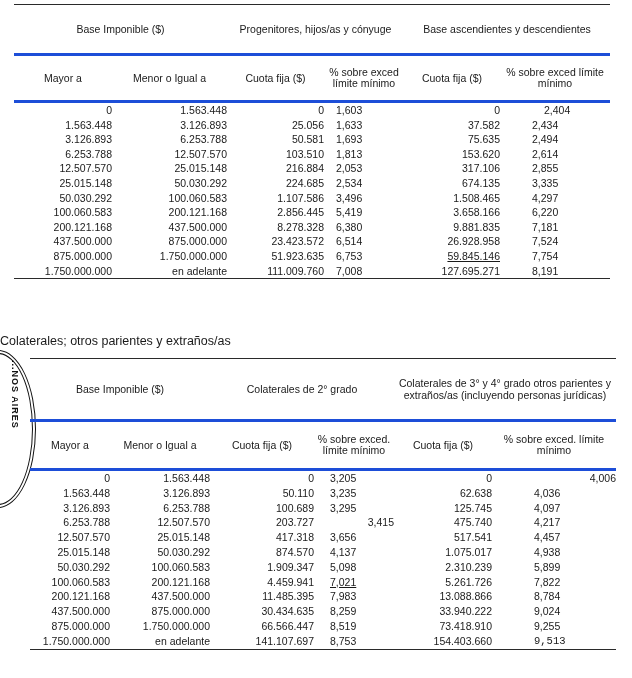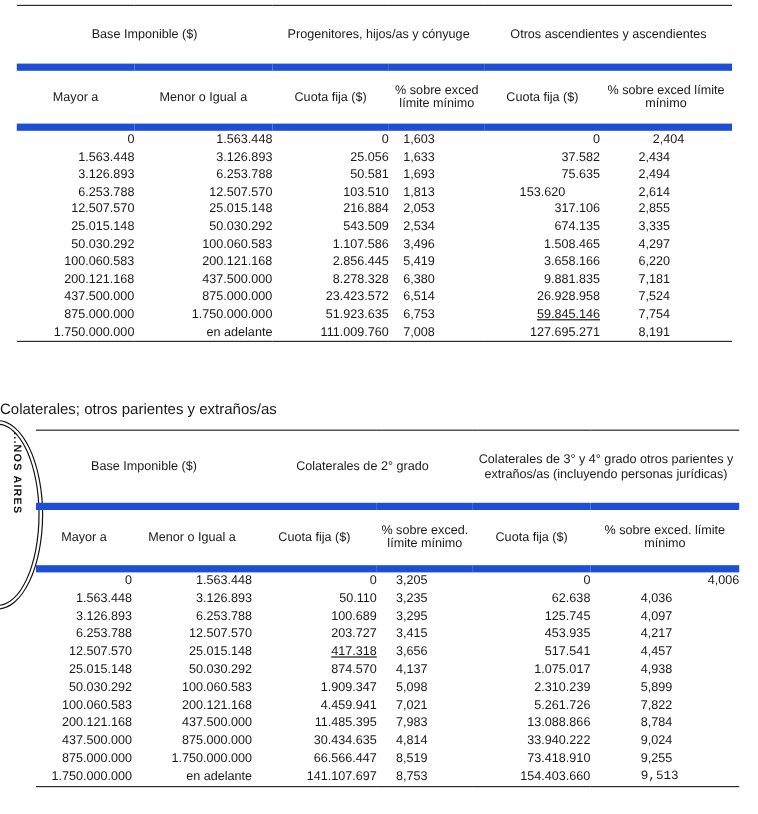--- a/index.html
+++ b/index.html
@@ -5,21 +5,21 @@
     html, body { margin: 0; padding: 0; background: #ffffff; }
     body {
       width: 632px; height: 678px; position: relative; overflow: hidden;
       font-family: "Liberation Sans", sans-serif; color: #1a1a1a; font-size: 10.5px;
     }
     table { border-collapse: collapse; position: absolute; }
     td, th { padding: 0; font-weight: normal; }
     .t1 { left: 14px; top: 4px; width: 596px; }
     .t2 { left: 30px; top: 358px; width: 586px; }
     .toprule { border-top: 1px solid #2a2a2a; }
-    .midrule { border-bottom: 6px solid #1d4ed8; }
+    .midrule { border-bottom: 3px solid #1d4ed8; }
     .botrule { border-bottom: 1.5px solid #2a2a2a; }
     th.grp { text-align: center; vertical-align: middle; line-height: 12px; }
     th.sub { text-align: center; vertical-align: middle; line-height: 11px; }
     td.num { text-align: right; line-height: 14.6px; height: 14.6px; }
     td.pct { text-align: left; line-height: 14.6px; }
     .t2 td.num, .t2 td.pct { line-height: 14.8px; height: 14.8px; }
     .section-title {
       position: absolute; left: 0px; top: 334px; font-size: 12.5px; color: #1a1a1a;
     }
     .stamp {
@@ -44,21 +44,21 @@
       <col style="width:115px">
       <col style="width:97px">
     <col style="width:80px">
       <col style="width:96px">
       <col style="width:110px">
   </colgroup>
   <thead>
     <tr class="toprule midrule">
       <th class="grp grp1" colspan="2">Base Imponible ($)</th>
       <th class="grp grp1" colspan="2">Progenitores, hijos/as y cónyuge</th>
-      <th class="grp grp1" colspan="2">Otros ascendientes y ascendientes</th>
+      <th class="grp grp1" colspan="2">Base ascendientes y descendientes</th>
     </tr>
     <tr class="midrule">
       <th class="sub sub1">Mayor a</th>
       <th class="sub sub1">Menor o Igual a</th>
       <th class="sub sub1">Cuota fija ($)</th>
       <th class="sub sub1">% sobre exced límite mínimo</th>
       <th class="sub sub1">Cuota fija ($)</th>
       <th class="sub sub1">% sobre exced límite mínimo</th>
     </tr>
   </thead>
@@ -85,35 +85,35 @@
         <td class="num" style="padding-right: 0px; padding-left: 0px;">50.581</td>
         <td class="pct" style="padding-right: 0px; padding-left: 12px;">1,693</td>
         <td class="num" style="padding-right: 0px; padding-left: 0px;">75.635</td>
         <td class="pct" style="padding-right: 0px; padding-left: 32px;">2,494</td>
       </tr>
       <tr>
         <td class="num" style="padding-right: 0px; padding-left: 0px;">6.253.788</td>
         <td class="num" style="padding-right: 0px; padding-left: 0px;">12.507.570</td>
         <td class="num" style="padding-right: 0px; padding-left: 0px;">103.510</td>
         <td class="pct" style="padding-right: 0px; padding-left: 12px;">1,813</td>
-        <td class="num" style="padding-right: 0px; padding-left: 0px; text-align: center;">153.620</td>
+        <td class="num" style="padding-right: 0px; padding-left: 0px;">153.620</td>
         <td class="pct" style="padding-right: 0px; padding-left: 32px;">2,614</td>
       </tr>
       <tr>
         <td class="num" style="padding-right: 0px; padding-left: 0px;">12.507.570</td>
         <td class="num" style="padding-right: 0px; padding-left: 0px;">25.015.148</td>
         <td class="num" style="padding-right: 0px; padding-left: 0px;">216.884</td>
         <td class="pct" style="padding-right: 0px; padding-left: 12px;">2,053</td>
         <td class="num" style="padding-right: 0px; padding-left: 0px;">317.106</td>
         <td class="pct" style="padding-right: 0px; padding-left: 32px;">2,855</td>
       </tr>
       <tr>
         <td class="num" style="padding-right: 0px; padding-left: 0px;">25.015.148</td>
         <td class="num" style="padding-right: 0px; padding-left: 0px;">50.030.292</td>
-        <td class="num" style="padding-right: 0px; padding-left: 0px;">543.509</td>
+        <td class="num" style="padding-right: 0px; padding-left: 0px;">224.685</td>
         <td class="pct" style="padding-right: 0px; padding-left: 12px;">2,534</td>
         <td class="num" style="padding-right: 0px; padding-left: 0px;">674.135</td>
         <td class="pct" style="padding-right: 0px; padding-left: 32px;">3,335</td>
       </tr>
       <tr>
         <td class="num" style="padding-right: 0px; padding-left: 0px;">50.030.292</td>
         <td class="num" style="padding-right: 0px; padding-left: 0px;">100.060.583</td>
         <td class="num" style="padding-right: 0px; padding-left: 0px;">1.107.586</td>
         <td class="pct" style="padding-right: 0px; padding-left: 12px;">3,496</td>
         <td class="num" style="padding-right: 0px; padding-left: 0px;">1.508.465</td>
@@ -213,28 +213,28 @@
         <td class="num" style="padding-right: 0px; padding-left: 0px;">6.253.788</td>
         <td class="num" style="padding-right: 0px; padding-left: 0px;">100.689</td>
         <td class="pct" style="padding-right: 0px; padding-left: 16px;">3,295</td>
         <td class="num" style="padding-right: 0px; padding-left: 0px;">125.745</td>
         <td class="pct" style="padding-right: 0px; padding-left: 42px;">4,097</td>
       </tr>
       <tr>
         <td class="num" style="padding-right: 0px; padding-left: 0px;">6.253.788</td>
         <td class="num" style="padding-right: 0px; padding-left: 0px;">12.507.570</td>
         <td class="num" style="padding-right: 0px; padding-left: 0px;">203.727</td>
-        <td class="pct" style="padding-right: 0px; padding-left: 16px;">3,415</td>
-        <td class="num" style="padding-right: 0px; padding-left: 0px;">453.935</td>
+        <td class="pct" style="padding-right: 0px; padding-left: 16px; text-align: right;">3,415</td>
+        <td class="num" style="padding-right: 0px; padding-left: 0px;">475.740</td>
         <td class="pct" style="padding-right: 0px; padding-left: 42px;">4,217</td>
       </tr>
       <tr>
         <td class="num" style="padding-right: 0px; padding-left: 0px;">12.507.570</td>
         <td class="num" style="padding-right: 0px; padding-left: 0px;">25.015.148</td>
-        <td class="num" style="padding-right: 0px; padding-left: 0px; text-decoration: underline;">417.318</td>
+        <td class="num" style="padding-right: 0px; padding-left: 0px;">417.318</td>
         <td class="pct" style="padding-right: 0px; padding-left: 16px;">3,656</td>
         <td class="num" style="padding-right: 0px; padding-left: 0px;">517.541</td>
         <td class="pct" style="padding-right: 0px; padding-left: 42px;">4,457</td>
       </tr>
       <tr>
         <td class="num" style="padding-right: 0px; padding-left: 0px;">25.015.148</td>
         <td class="num" style="padding-right: 0px; padding-left: 0px;">50.030.292</td>
         <td class="num" style="padding-right: 0px; padding-left: 0px;">874.570</td>
         <td class="pct" style="padding-right: 0px; padding-left: 16px;">4,137</td>
         <td class="num" style="padding-right: 0px; padding-left: 0px;">1.075.017</td>
@@ -245,37 +245,37 @@
         <td class="num" style="padding-right: 0px; padding-left: 0px;">100.060.583</td>
         <td class="num" style="padding-right: 0px; padding-left: 0px;">1.909.347</td>
         <td class="pct" style="padding-right: 0px; padding-left: 16px;">5,098</td>
         <td class="num" style="padding-right: 0px; padding-left: 0px;">2.310.239</td>
         <td class="pct" style="padding-right: 0px; padding-left: 42px;">5,899</td>
       </tr>
       <tr>
         <td class="num" style="padding-right: 0px; padding-left: 0px;">100.060.583</td>
         <td class="num" style="padding-right: 0px; padding-left: 0px;">200.121.168</td>
         <td class="num" style="padding-right: 0px; padding-left: 0px;">4.459.941</td>
-        <td class="pct" style="padding-right: 0px; padding-left: 16px;">7,021</td>
+        <td class="pct" style="padding-right: 0px; padding-left: 16px; text-decoration: underline;">7,021</td>
         <td class="num" style="padding-right: 0px; padding-left: 0px;">5.261.726</td>
         <td class="pct" style="padding-right: 0px; padding-left: 42px;">7,822</td>
       </tr>
       <tr>
         <td class="num" style="padding-right: 0px; padding-left: 0px;">200.121.168</td>
         <td class="num" style="padding-right: 0px; padding-left: 0px;">437.500.000</td>
         <td class="num" style="padding-right: 0px; padding-left: 0px;">11.485.395</td>
         <td class="pct" style="padding-right: 0px; padding-left: 16px;">7,983</td>
         <td class="num" style="padding-right: 0px; padding-left: 0px;">13.088.866</td>
         <td class="pct" style="padding-right: 0px; padding-left: 42px; margin-top: 15px;">8,784</td>
       </tr>
       <tr>
         <td class="num" style="padding-right: 0px; padding-left: 0px;">437.500.000</td>
         <td class="num" style="padding-right: 0px; padding-left: 0px;">875.000.000</td>
         <td class="num" style="padding-right: 0px; padding-left: 0px;">30.434.635</td>
-        <td class="pct" style="padding-right: 0px; padding-left: 16px;">4,814</td>
+        <td class="pct" style="padding-right: 0px; padding-left: 16px;">8,259</td>
         <td class="num" style="padding-right: 0px; padding-left: 0px;">33.940.222</td>
         <td class="pct" style="padding-right: 0px; padding-left: 42px;">9,024</td>
       </tr>
       <tr>
         <td class="num" style="padding-right: 0px; padding-left: 0px;">875.000.000</td>
         <td class="num" style="padding-right: 0px; padding-left: 0px;">1.750.000.000</td>
         <td class="num" style="padding-right: 0px; padding-left: 0px;">66.566.447</td>
         <td class="pct" style="padding-right: 0px; padding-left: 16px;">8,519</td>
         <td class="num" style="padding-right: 0px; padding-left: 0px;">73.418.910</td>
         <td class="pct" style="padding-right: 0px; padding-left: 42px;">9,255</td>

